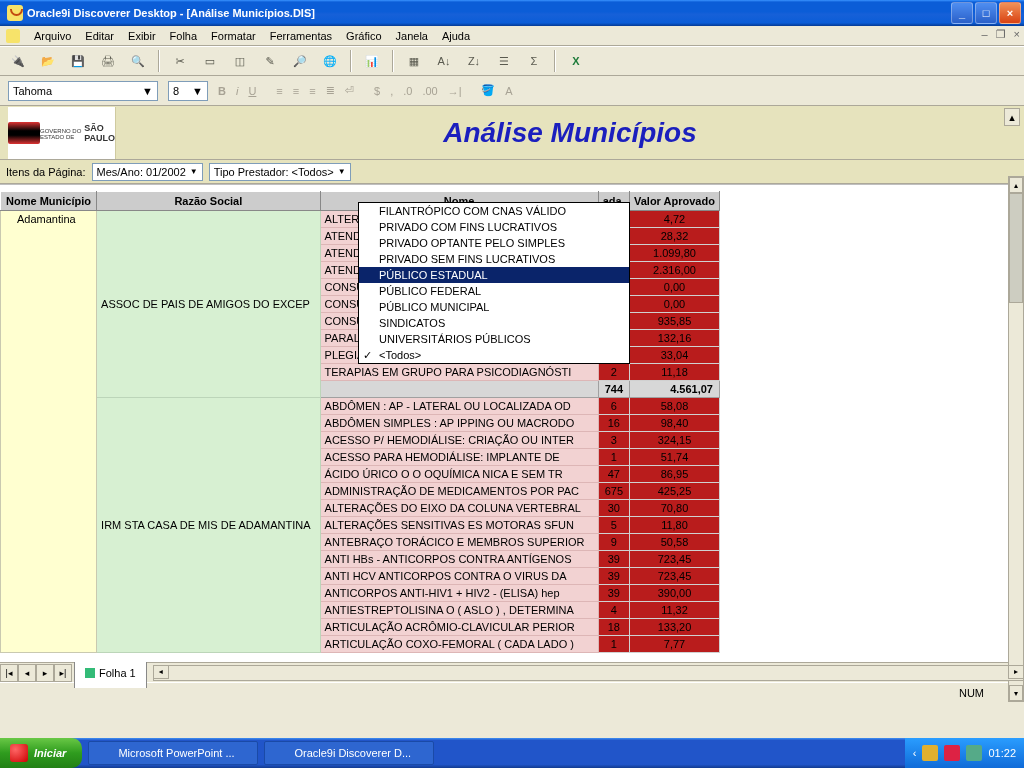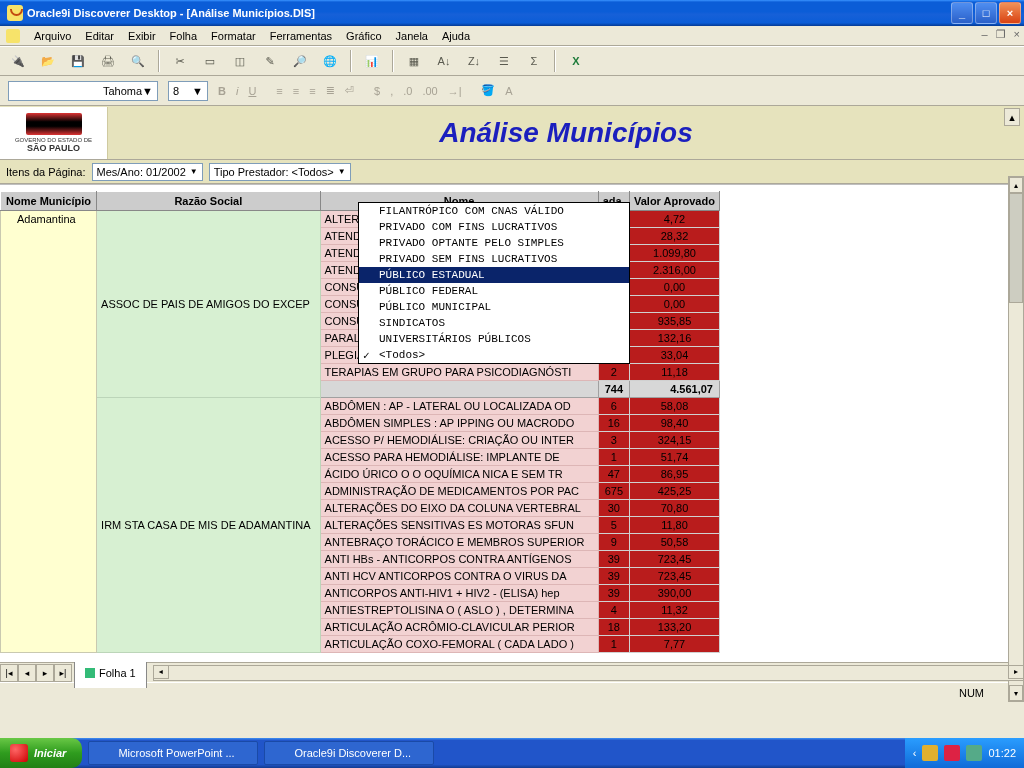--- a/index.html
+++ b/index.html
@@ -21,27 +21,27 @@
 .menubar .icon{width:14px;height:14px;background:#f7e36a;border-radius:2px;margin-right:6px;}
 .menubar span.item{ padding:2px 6px; }
 .mdi{position:absolute;right:4px;top:2px;display:flex;gap:8px;color:#666;font-size:12px;}
 
 
 .toolbar { height:30px; background:#ece9d8; border-top:1px solid #fff; border-bottom:1px solid #aca899; display:flex; align-items:center; padding:0 8px; gap:10px;}
 .toolbar .tb{width:20px;height:20px;display:inline-flex;align-items:center;justify-content:center;color:#5a5a4f;}
 .toolbar .sep{width:2px;height:22px;border-left:1px solid #aca899;border-right:1px solid #fff;}
 
 .toolbar2 { height:30px; background:#ece9d8; border-bottom:1px solid #aca899; display:flex; align-items:center; padding:0 8px; gap:10px;}
-.fontbox{width:150px;height:20px;border:1px solid #7f9db9;background:#fff;padding:0 4px;display:flex;align-items:center;justify-content:flex-end;}
+.fontbox{width:150px;height:20px;border:1px solid #7f9db9;background:#fff;padding:0 4px;display:flex;align-items:center;justify-content:space-between;}
 .sizebox{width:40px;height:20px;border:1px solid #7f9db9;background:#fff;padding:0 4px;display:flex;align-items:center;justify-content:space-between;}
 .dim{color:#a7a294;}
 
 
 .banner { height:54px; background:#e6e3bd; border-bottom:1px solid #aca899; display:flex; align-items:center; position:relative;}
-.logo{width:108px;height:52px;background:#fff;display:flex;flex-direction:column;align-items:center;justify-content:center;border-right:1px solid #cfcaa0;}
+.logo{width:108px;height:52px;background:#fff;display:flex;flex-direction:row;align-items:center;justify-content:center;border-right:1px solid #cfcaa0;margin-left:8px;}
 .logo .sq{width:56px;height:22px;background:linear-gradient(to bottom,#d33,#000 40%,#000 60%,#d33);border-radius:2px;}
 .logo .t1{font-size:6px;color:#333;margin-top:2px;}
 .logo .t2{font-size:9px;font-weight:bold;color:#333;}
 .banner .title{flex:1;text-align:center;font-size:28px;font-weight:bold;font-style:italic;color:#1b1fbe;}
 .banner .scup{position:absolute;right:4px;top:2px;width:16px;height:18px;background:#ece9d8;border:1px solid #aca899;display:flex;align-items:center;justify-content:center;}
 
 
 .pageitems{height:24px;background:#e6e3bd;display:flex;align-items:center;padding:0 6px;gap:6px;border-bottom:1px solid #aca899;}
 .combo{height:18px;border:1px solid #7f9db9;background:#fff;padding:0 4px;display:flex;align-items:center;gap:4px;}
 .combo .car{font-size:8px;}
@@ -54,21 +54,21 @@
 .grn{background:#d7f0d2;border:1px solid #bcd5b9;padding:16px 4px;font-size:11px;}
 .pnk{background:#f2d2d2;border:1px solid #ddb6b6;padding:2px 4px;font-size:11px;white-space:nowrap;overflow:hidden;}
 .num{background:#b91c1c;border:1px solid #d0d0d0;padding:2px 6px;text-align:center;}
 .tot{background:#d7d7d7;border:1px solid #a0a0a0;padding:2px 6px;text-align:right;font-weight:bold;}
 
 table{border-collapse:collapse;width:720px;}
 td,th{height:16px;}
 
 
 .dropdown{position:absolute;left:358px;top:202px;width:272px;background:#fff;border:1px solid #000;z-index:40;}
-.dropdown .opt{padding:2px 6px 2px 20px;white-space:nowrap;position:relative;font-family:Liberation Mono, monospace;}
+.dropdown .opt{padding:2px 6px 2px 20px;white-space:nowrap;position:relative;}
 .dropdown .opt.sel{background:#0a246a;color:#fff;}
 .dropdown .opt.chk:before{content:"✓";position:absolute;left:4px;}
 
 
 .sheets{height:20px;background:#ece9d8;border-top:1px solid #aca899;display:flex;align-items:center;}
 .navbtn{width:18px;height:18px;border:1px solid #aca899;background:#ece9d8;display:flex;align-items:center;justify-content:center;font-size:9px;}
 .stab{height:30px;background:#fff;border:1px solid #888;border-bottom:none;padding:1px 10px;margin-left:2px;display:flex;align-items:center;gap:4px;}
 .stab .ic{width:10px;height:10px;background:#3b7;}
 .hscroll{flex:1;margin-left:6px;height:16px;background:#ece9d8;border:1px solid #aca899;position:relative;}
 .hscroll .l,.hscroll .r{width:16px;height:14px;background:#ece9d8;border:1px solid #aca899;position:absolute;top:-1px;display:flex;align-items:center;justify-content:center;font-size:8px;}

